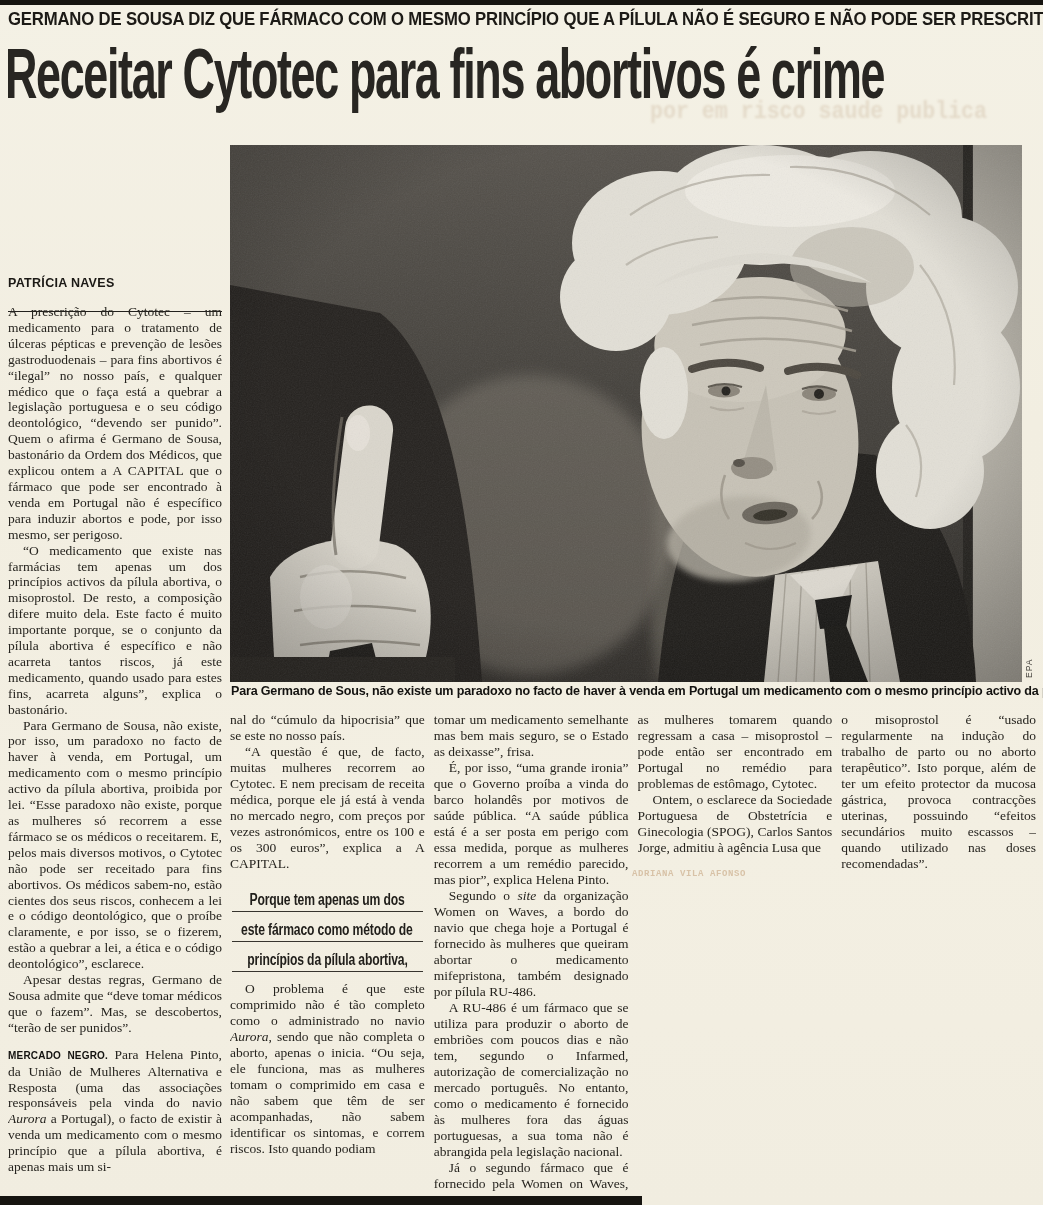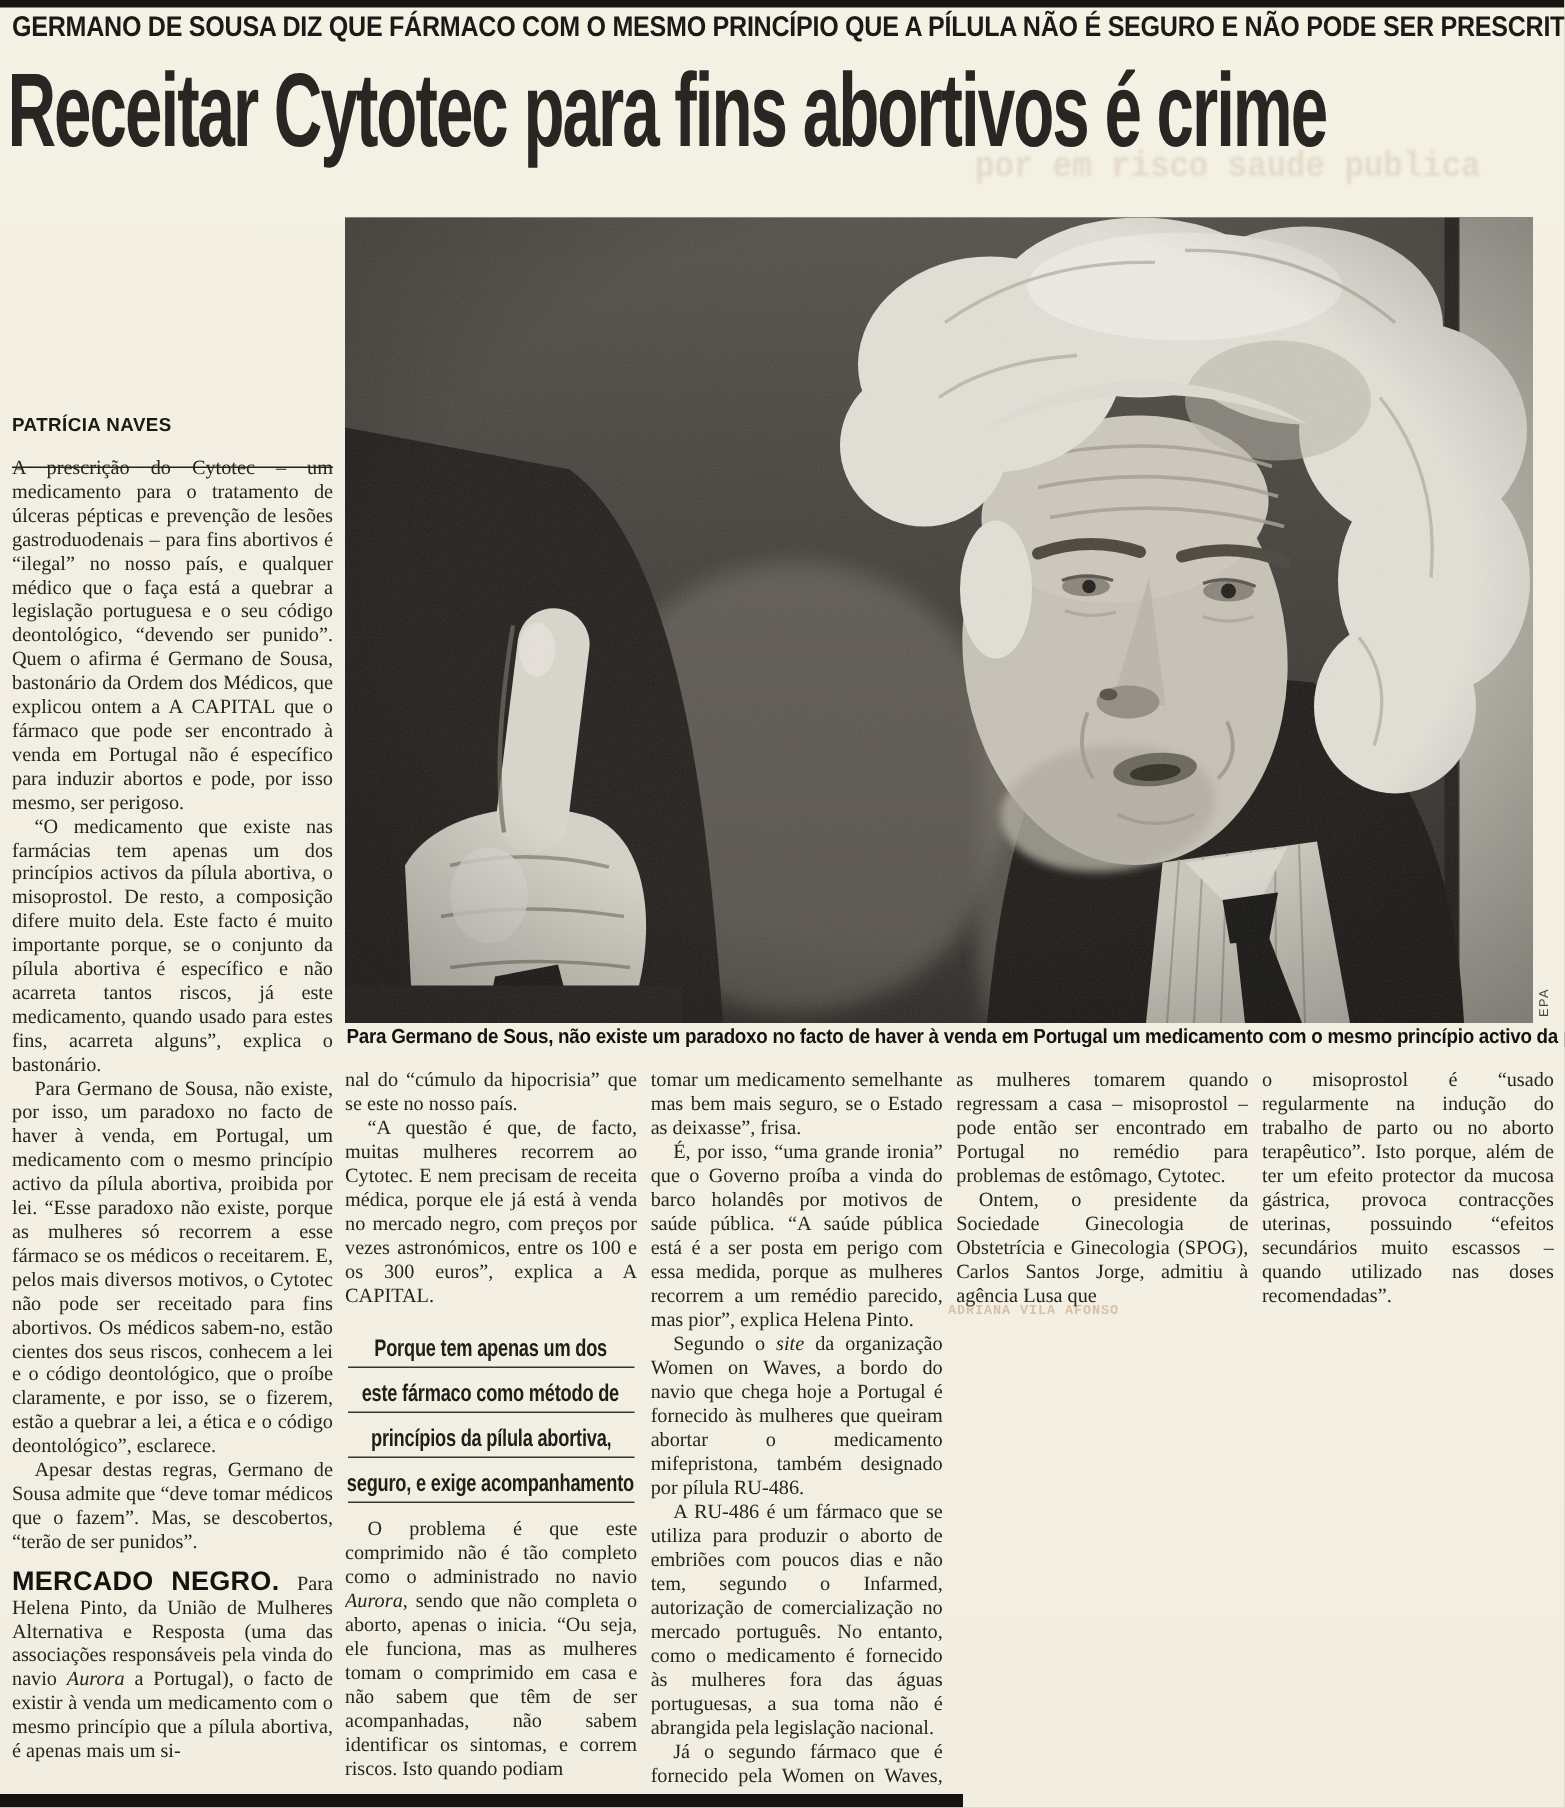--- a/index.html
+++ b/index.html
@@ -31,21 +31,21 @@
   #byline{
     position:absolute;left:8px;top:276px;width:214px;
     font-family:"Liberation Sans",sans-serif;font-weight:bold;font-size:12.5px;
     letter-spacing:.3px;color:#1b1915;border-bottom:1.5px solid #23211d;padding-bottom:21px;
   }
 
   .bodytext{font-size:13.5px;line-height:16px;text-align:justify;color:#26241f;}
   .bodytext p{margin:0;text-indent:15px;hyphens:auto;}
   .bodytext p.ni{text-indent:0;}
   .bodytext p.gap{margin-top:11px;}
-  .bodytext p b{font-family:"Liberation Sans",sans-serif;font-size:18px;letter-spacing:.2px;color:#141310;}
+  .bodytext p b{font-family:"Liberation Sans",sans-serif;font-size:10px;letter-spacing:.2px;color:#141310;}
 
   #col1{position:absolute;left:8px;top:304px;width:214px;height:889px;overflow:hidden;line-height:15.9px;}
 
   #photo{position:absolute;left:230px;top:145px;width:792px;height:537px;background:#403d39;}
   #caption{
     position:absolute;left:231px;top:683px;width:810px;white-space:nowrap;
     font-family:"Liberation Sans",sans-serif;font-weight:bold;font-size:13.5px;
     letter-spacing:-0.2px;color:#131210;transform:scaleX(.93);transform-origin:left top;
   }
   #credit{
@@ -233,38 +233,35 @@
       <div class="pq">
           <div class="pq-line">
             <span>Porque tem apenas um dos</span>
           </div>
           <div class="pq-line">
             <span>este fármaco como método de</span>
           </div>
           <div class="pq-line">
             <span>princípios da pílula abortiva,</span>
           </div>
-          <div class="pq-line">
-            <span>seguro, e exige acompanhamento</span>
-          </div>
         </div>
       <div>
           <p class="">O problema é que este comprimido não é tão completo como o administrado no navio <i>Aurora</i>, sendo que não completa o aborto, apenas o inicia. “Ou seja, ele funciona, mas as mulheres tomam o comprimido em casa e não sabem que têm de ser acompanhadas, não sabem identificar os sintomas, e correm riscos. Isto quando podiam</p>
         </div>
     </div>
     <div class="col bodytext">
         <p class="ni ">tomar um medicamento semelhante mas bem mais seguro, se o Estado as deixasse”, frisa.</p>
         <p class="">É, por isso, “uma grande ironia” que o Governo proíba a vinda do barco holandês por motivos de saúde pública. “A saúde pública está é a ser posta em perigo com essa medida, porque as mulheres recorrem a um remédio parecido, mas pior”, explica Helena Pinto.</p>
         <p class="">Segundo o <i>site</i> da organização Women on Waves, a bordo do navio que chega hoje a Portugal é fornecido às mulheres que queiram abortar o medicamento mifepristona, também designado por pílula RU-486.</p>
         <p class="">A RU-486 é um fármaco que se utiliza para produzir o aborto de embriões com poucos dias e não tem, segundo o Infarmed, autorização de comercialização no mercado português. No entanto, como o medicamento é fornecido às mulheres fora das águas portuguesas, a sua toma não é abrangida pela legislação nacional.</p>
         <p class="">Já o segundo fármaco que é fornecido pela Women on Waves, para</p>
       </div>
     <div class="col bodytext">
         <p class="ni ">as mulheres tomarem quando regressam a casa – misoprostol – pode então ser encontrado em Portugal no remédio para problemas de estômago, Cytotec.</p>
-        <p class="">Ontem, o presidente da Sociedade Ginecologia de Obstetrícia e Ginecologia (SPOG), Carlos Santos Jorge, admitiu à agência Lusa que</p>
+        <p class="">Ontem, o esclarece da Sociedade Portuguesa de Obstetrícia e Ginecologia (SPOG), Carlos Santos Jorge, admitiu à agência Lusa que</p>
       </div>
     <div class="col bodytext">
         <p class="ni ">o misoprostol é “usado regularmente na indução do trabalho de parto ou no aborto terapêutico”. Isto porque, além de ter um efeito protector da mucosa gástrica, provoca contracções uterinas, possuindo “efeitos secundários muito escassos – quando utilizado nas doses recomendadas”.</p>
       </div>
   </div>
 
   <div id="ghost-side" class="ghost">ADRIANA VILA AFONSO</div>
 
   <div id="bottombar" class="bar"></div>
 

